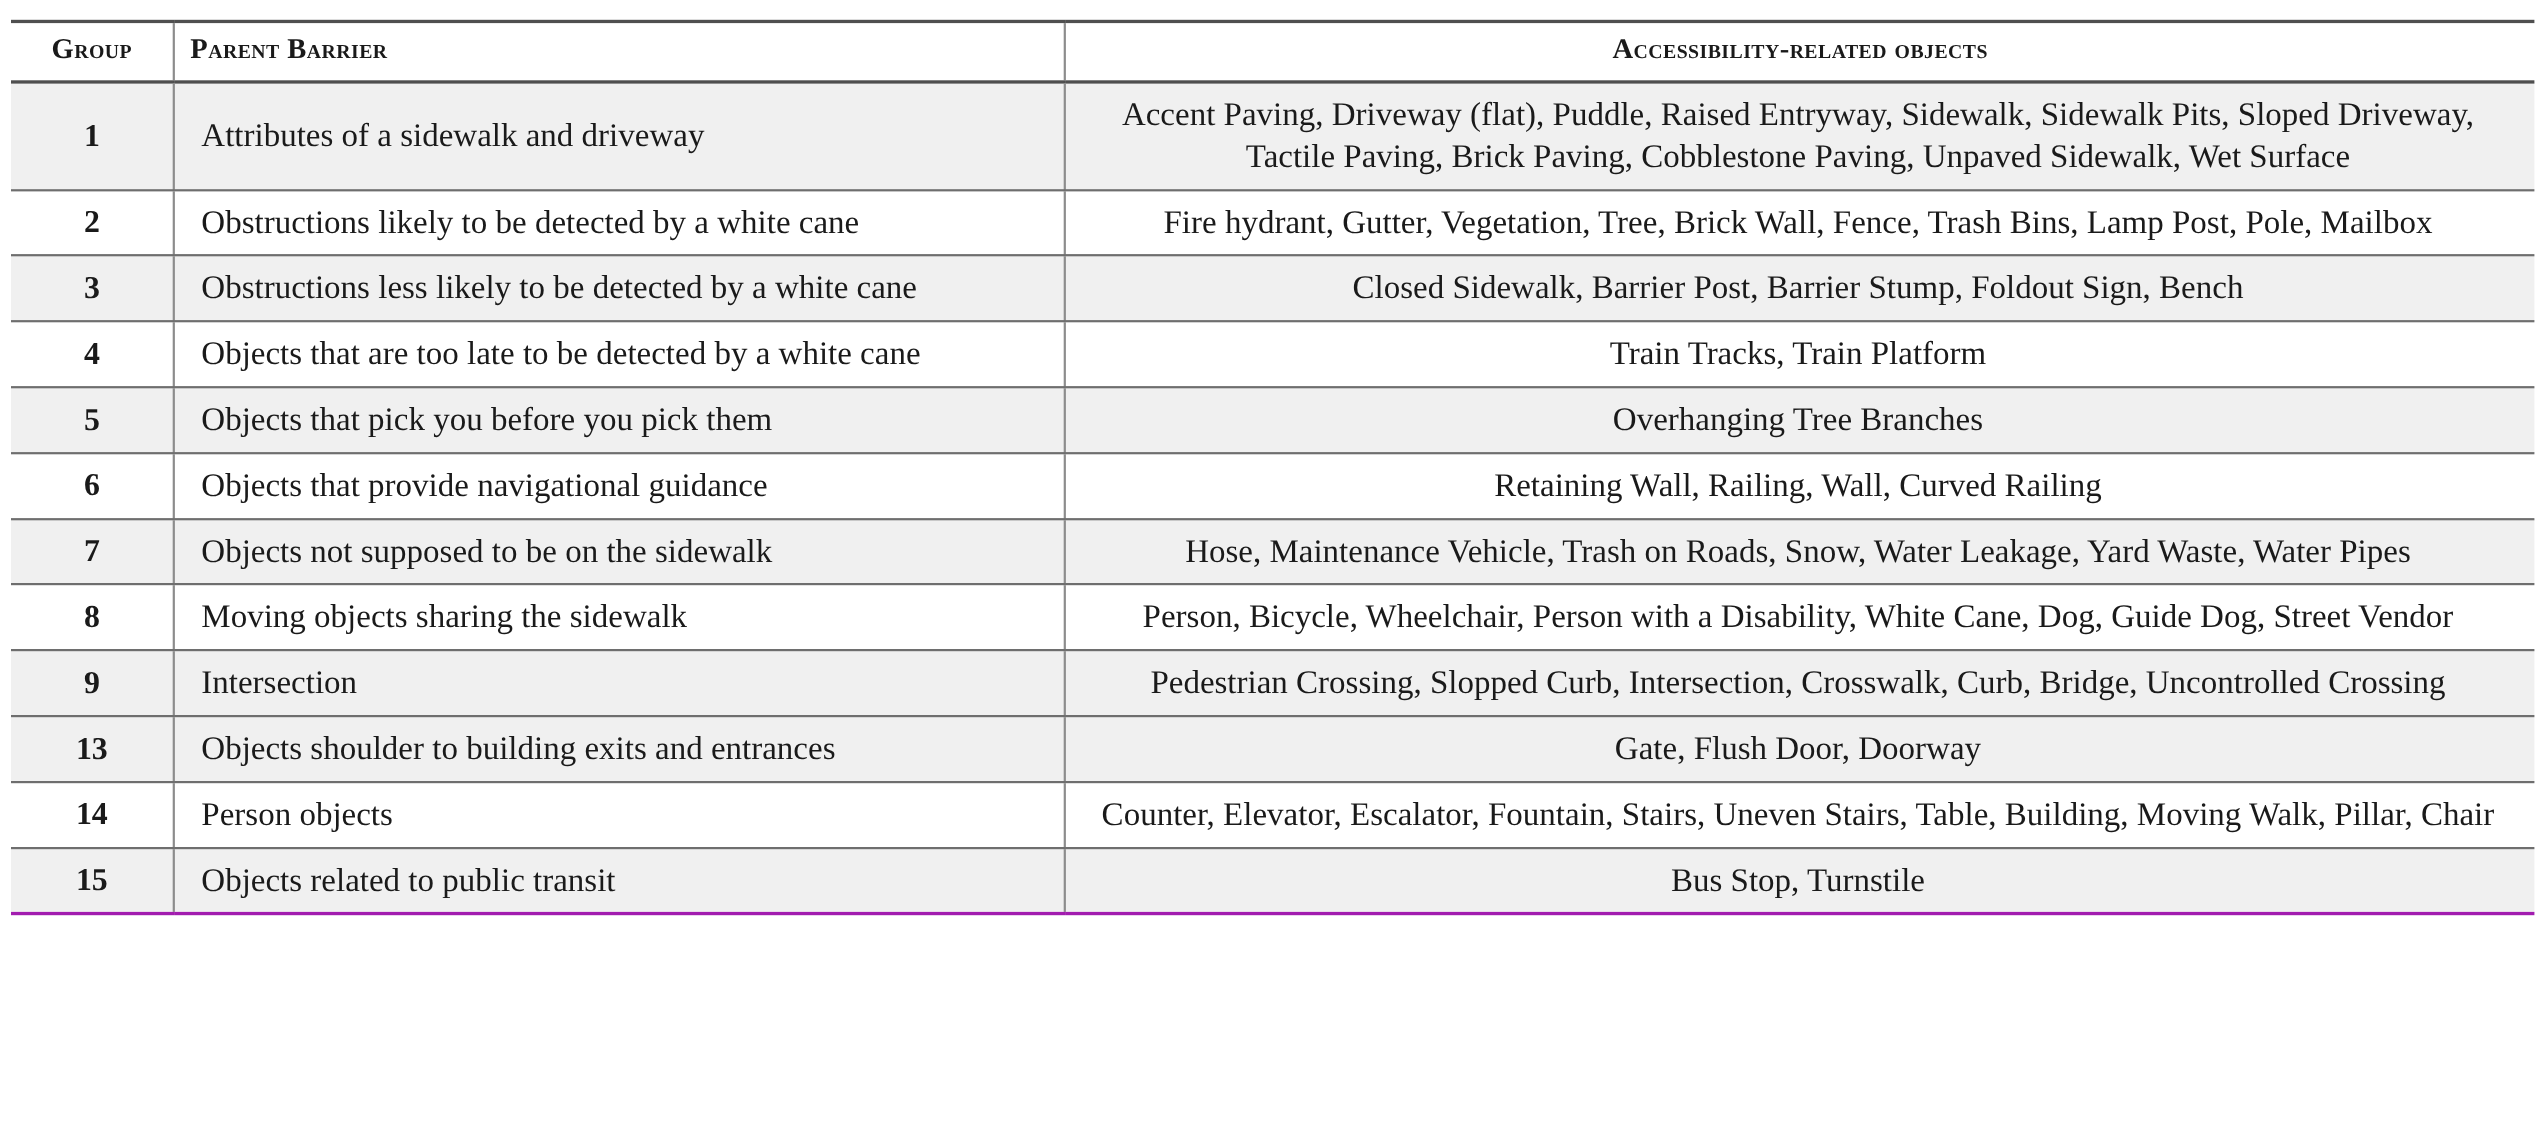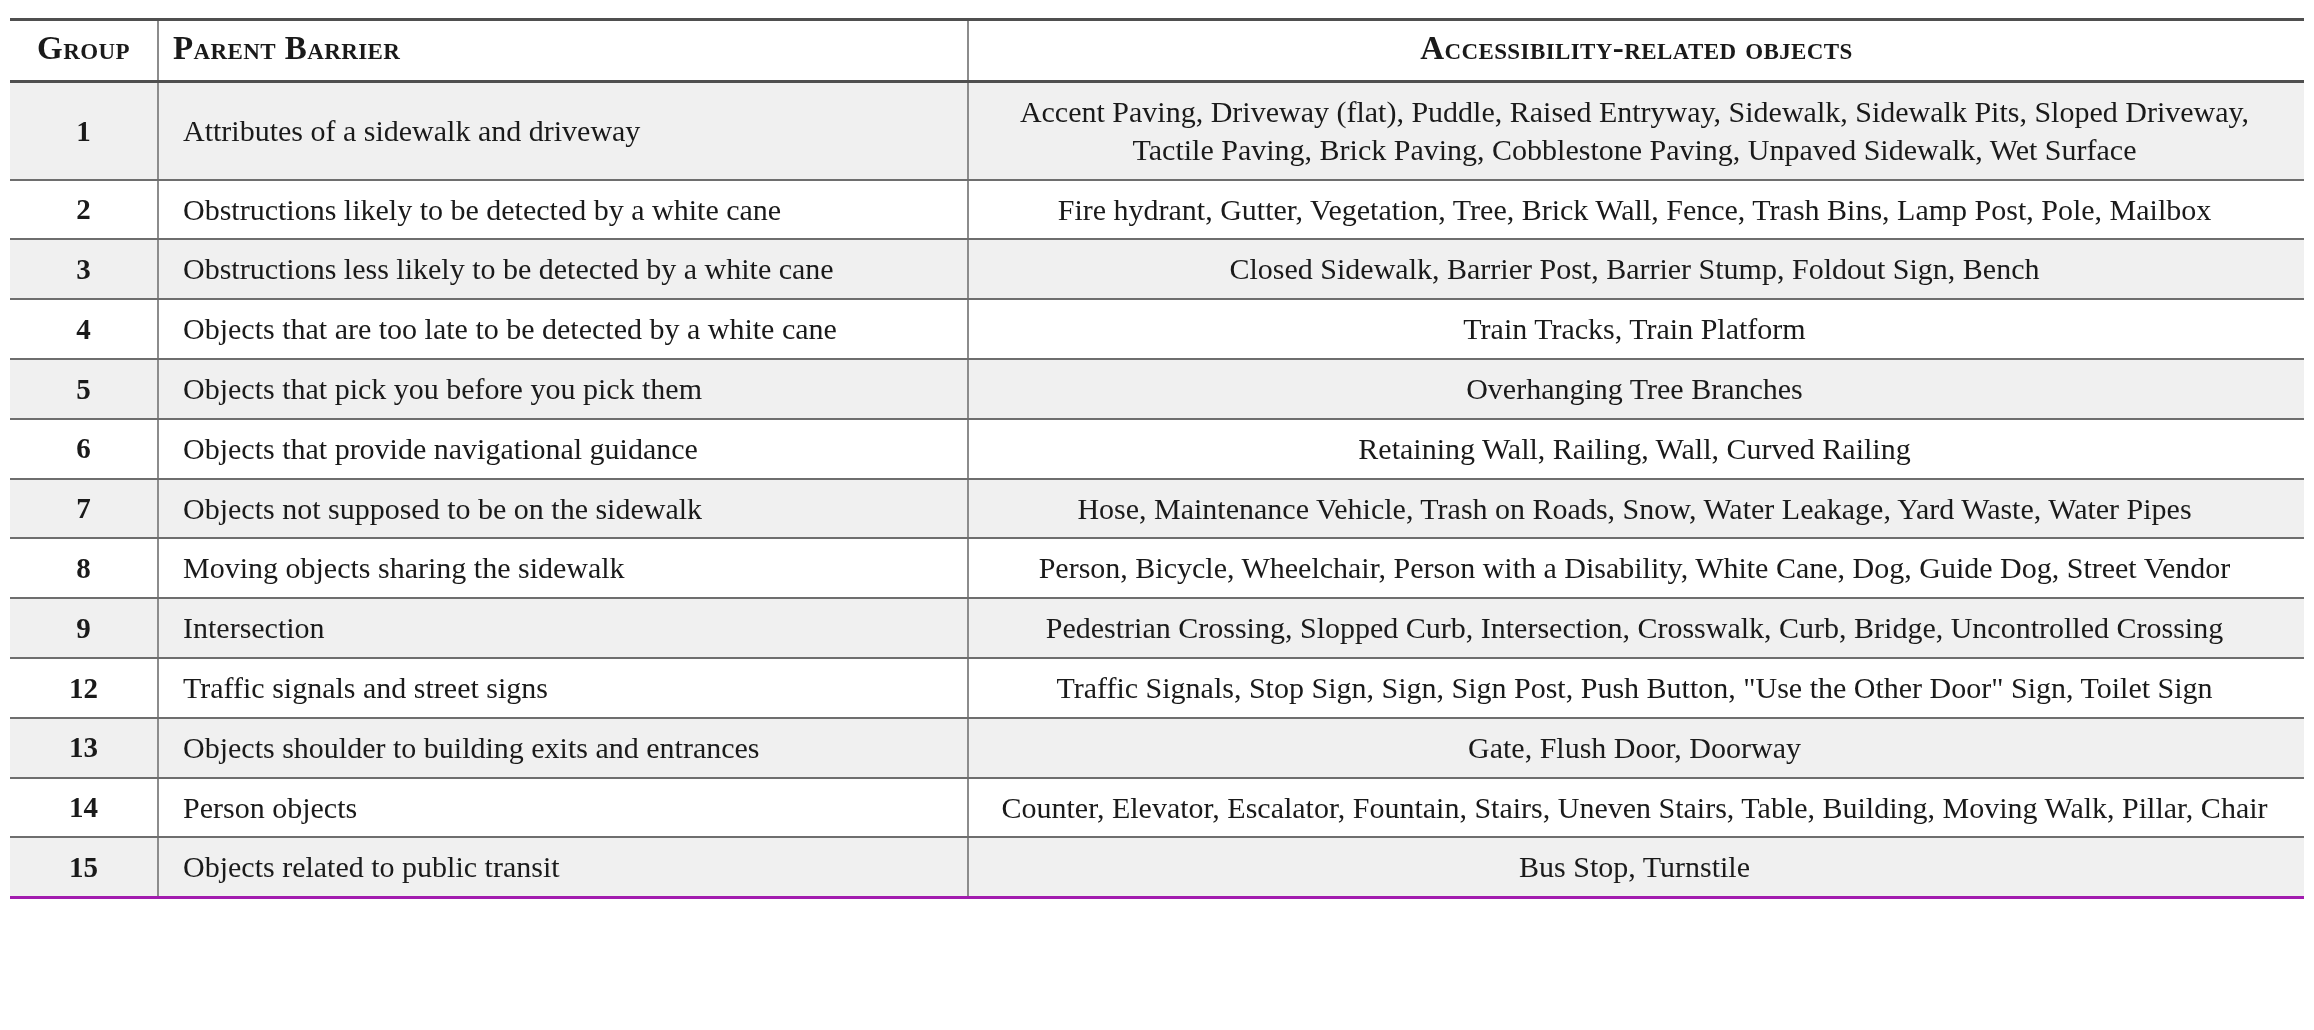--- a/index.html
+++ b/index.html
@@ -34,21 +34,21 @@
   col.c-group   { width: 148px; }
   col.c-parent  { width: 810px; }
   col.c-objects { width: 1336px; }
 
   
   thead tr.head-row {
     background: #ffffff;
   }
   th {
     font-weight: bold;
-    font-size: 33px;
+    font-size: 26px;
     font-variant: small-caps;
     letter-spacing: 0.4px;
     padding: 9px 14px 13px 14px;
     vertical-align: bottom;
     border-top: 3px solid #4f4f4f;
     border-bottom: 3px solid #4f4f4f;
   }
   th.h-group   { text-align: center; border-right: 2px solid #8c8c8c; }
   th.h-parent  { text-align: left;   border-right: 2px solid #8c8c8c; }
   th.h-objects { text-align: center; }
@@ -142,25 +142,20 @@
         <tr class="plain">
           <td class="c-num">8</td>
           <td class="c-pc">Moving objects sharing the sidewalk</td>
           <td class="c-obj">Person, Bicycle, Wheelchair, Person with a Disability, White Cane, Dog, Guide Dog, Street Vendor</td>
         </tr>
         <tr class="shade">
           <td class="c-num">9</td>
           <td class="c-pc">Intersection</td>
           <td class="c-obj">Pedestrian Crossing, Slopped Curb, Intersection, Crosswalk, Curb, Bridge, Uncontrolled Crossing</td>
         </tr>
-        <tr class="plain">
-          <td class="c-num">12</td>
-          <td class="c-pc">Traffic signals and street signs</td>
-          <td class="c-obj">Traffic Signals, Stop Sign, Sign, Sign Post, Push Button, "Use the Other Door" Sign, Toilet Sign</td>
-        </tr>
         <tr class="shade">
           <td class="c-num">13</td>
           <td class="c-pc">Objects shoulder to building exits and entrances</td>
           <td class="c-obj">Gate, Flush Door, Doorway</td>
         </tr>
         <tr class="plain">
           <td class="c-num">14</td>
           <td class="c-pc">Person objects</td>
           <td class="c-obj">Counter, Elevator, Escalator, Fountain, Stairs, Uneven Stairs, Table, Building, Moving Walk, Pillar, Chair</td>
         </tr>

